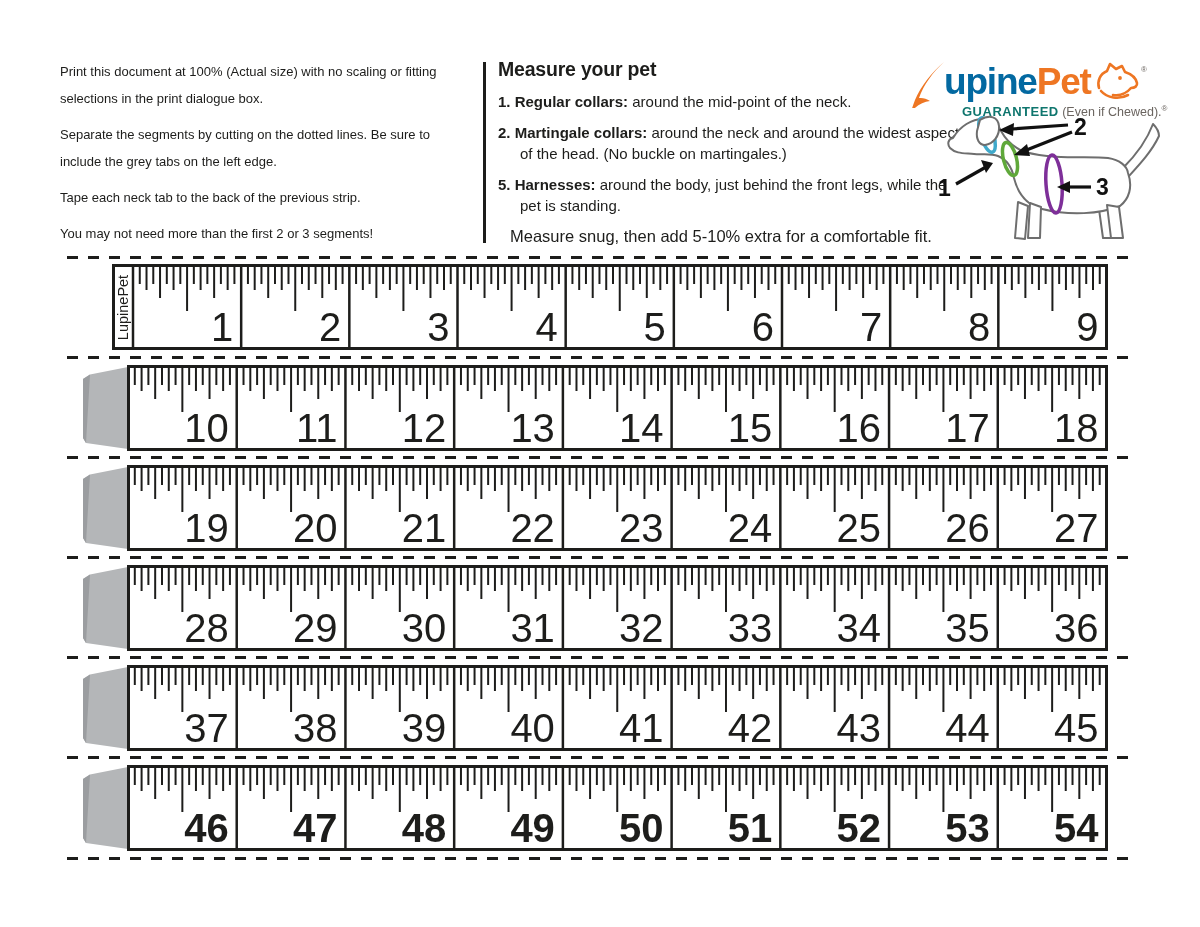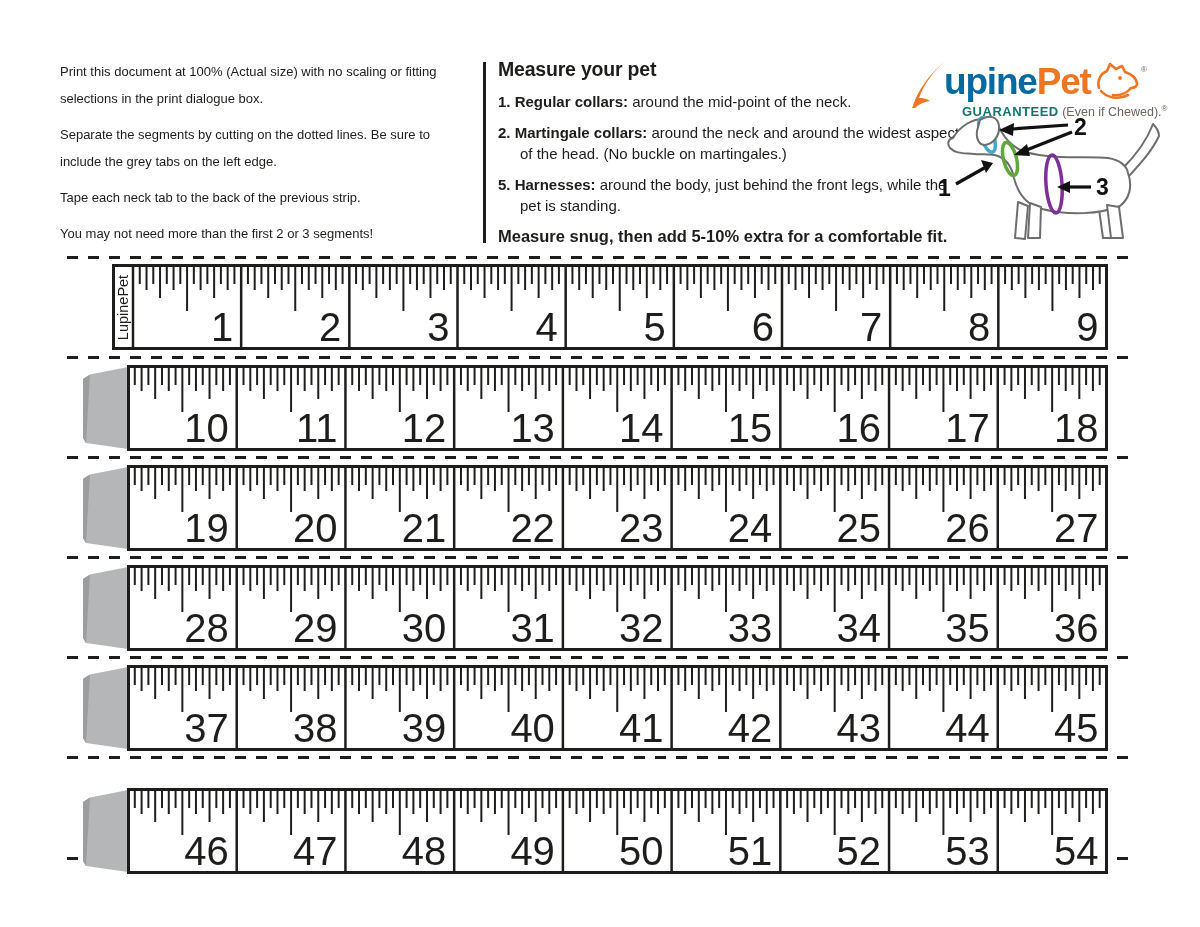--- a/index.html
+++ b/index.html
@@ -7,21 +7,21 @@
     width:1200px;height:927px;position:relative;background:#ffffff;
     font-family:"Liberation Sans",sans-serif;color:#1d1d1b;overflow:hidden;
   }
   
   .left-col{position:absolute;left:60px;top:58px;width:404px;}
   .col-title{font-size:19.5px;font-weight:bold;margin:0 0 10px 0;letter-spacing:-0.2px;}
   .left-col p{font-size:13px;line-height:27px;margin:0 0 9px 0;}
   .divider{position:absolute;left:483px;top:62px;width:2.5px;height:181px;background:#1d1d1b;}
   .mid-col{position:absolute;left:498px;top:58px;width:462px;}
   .mid-item{font-size:15px;line-height:21.5px;margin:0 0 9px 0;padding-left:22px;text-indent:-22px;}
-  .mid-footer{font-size:16.5px;font-weight:bold;margin-top:10px;white-space:nowrap;}
+  .mid-footer{font-size:16.5px;font-weight:normal;margin-top:10px;white-space:nowrap;margin-left:12px;}
   
   .logo{position:absolute;left:910px;top:62px;width:280px;}
   .logo-row{display:flex;align-items:flex-start;}
   .logo-word{font-size:37px;font-weight:bold;letter-spacing:-1.2px;line-height:40px;}
   .logo-upine{color:#0369a1;}
   .logo-pet{color:#ee7623;}
   .logo-sub{font-size:13px;margin-left:52px;margin-top:-4px;white-space:nowrap;}
   .logo-guaranteed{font-weight:bold;color:#0f766e;letter-spacing:0.5px;}
   .logo-note{color:#6b6560;font-size:12.5px;}
   .logo-reg{font-size:8px;color:#6b6560;vertical-align:super;}
@@ -913,21 +913,21 @@
         <text x="145.72" y="77" text-anchor="end" font-size="40" font-family="Liberation Sans,sans-serif" fill="#1d1d1b">37</text>
         <text x="254.44" y="77" text-anchor="end" font-size="40" font-family="Liberation Sans,sans-serif" fill="#1d1d1b">38</text>
         <text x="363.17" y="77" text-anchor="end" font-size="40" font-family="Liberation Sans,sans-serif" fill="#1d1d1b">39</text>
         <text x="471.89" y="77" text-anchor="end" font-size="40" font-family="Liberation Sans,sans-serif" fill="#1d1d1b">40</text>
         <text x="580.61" y="77" text-anchor="end" font-size="40" font-family="Liberation Sans,sans-serif" fill="#1d1d1b">41</text>
         <text x="689.33" y="77" text-anchor="end" font-size="40" font-family="Liberation Sans,sans-serif" fill="#1d1d1b">42</text>
         <text x="798.06" y="77" text-anchor="end" font-size="40" font-family="Liberation Sans,sans-serif" fill="#1d1d1b">43</text>
         <text x="906.78" y="77" text-anchor="end" font-size="40" font-family="Liberation Sans,sans-serif" fill="#1d1d1b">44</text>
         <text x="1015.50" y="77" text-anchor="end" font-size="40" font-family="Liberation Sans,sans-serif" fill="#1d1d1b">45</text>
       </svg></div>
-    <div class="strip" style="top: 788px;"><svg width="1025" height="86" viewBox="0 0 1025 86">
+    <div class="strip" style="top: 765px; font-weight: bold;"><svg width="1025" height="86" viewBox="0 0 1025 86">
         <polygon points="45,2 45,84 3,78 0,73 0,14 7,9.5" fill="#b4b6b8"></polygon>
         <polygon points="7,9.5 3,78 0,73 0,14" fill="#9b9da0"></polygon>
         <rect x="45.5" y="1.5" width="978" height="83" fill="#ffffff" stroke="#1d1d1b" stroke-width="3"></rect>
         <g>
           <line x1="51.80" y1="3" x2="51.80" y2="20" stroke="#1d1d1b" stroke-width="2"></line>
           <line x1="58.59" y1="3" x2="58.59" y2="26" stroke="#1d1d1b" stroke-width="2"></line>
           <line x1="65.39" y1="3" x2="65.39" y2="20" stroke="#1d1d1b" stroke-width="2"></line>
           <line x1="72.18" y1="3" x2="72.18" y2="34" stroke="#1d1d1b" stroke-width="2"></line>
           <line x1="78.98" y1="3" x2="78.98" y2="20" stroke="#1d1d1b" stroke-width="2"></line>
           <line x1="85.77" y1="3" x2="85.77" y2="26" stroke="#1d1d1b" stroke-width="2"></line>

